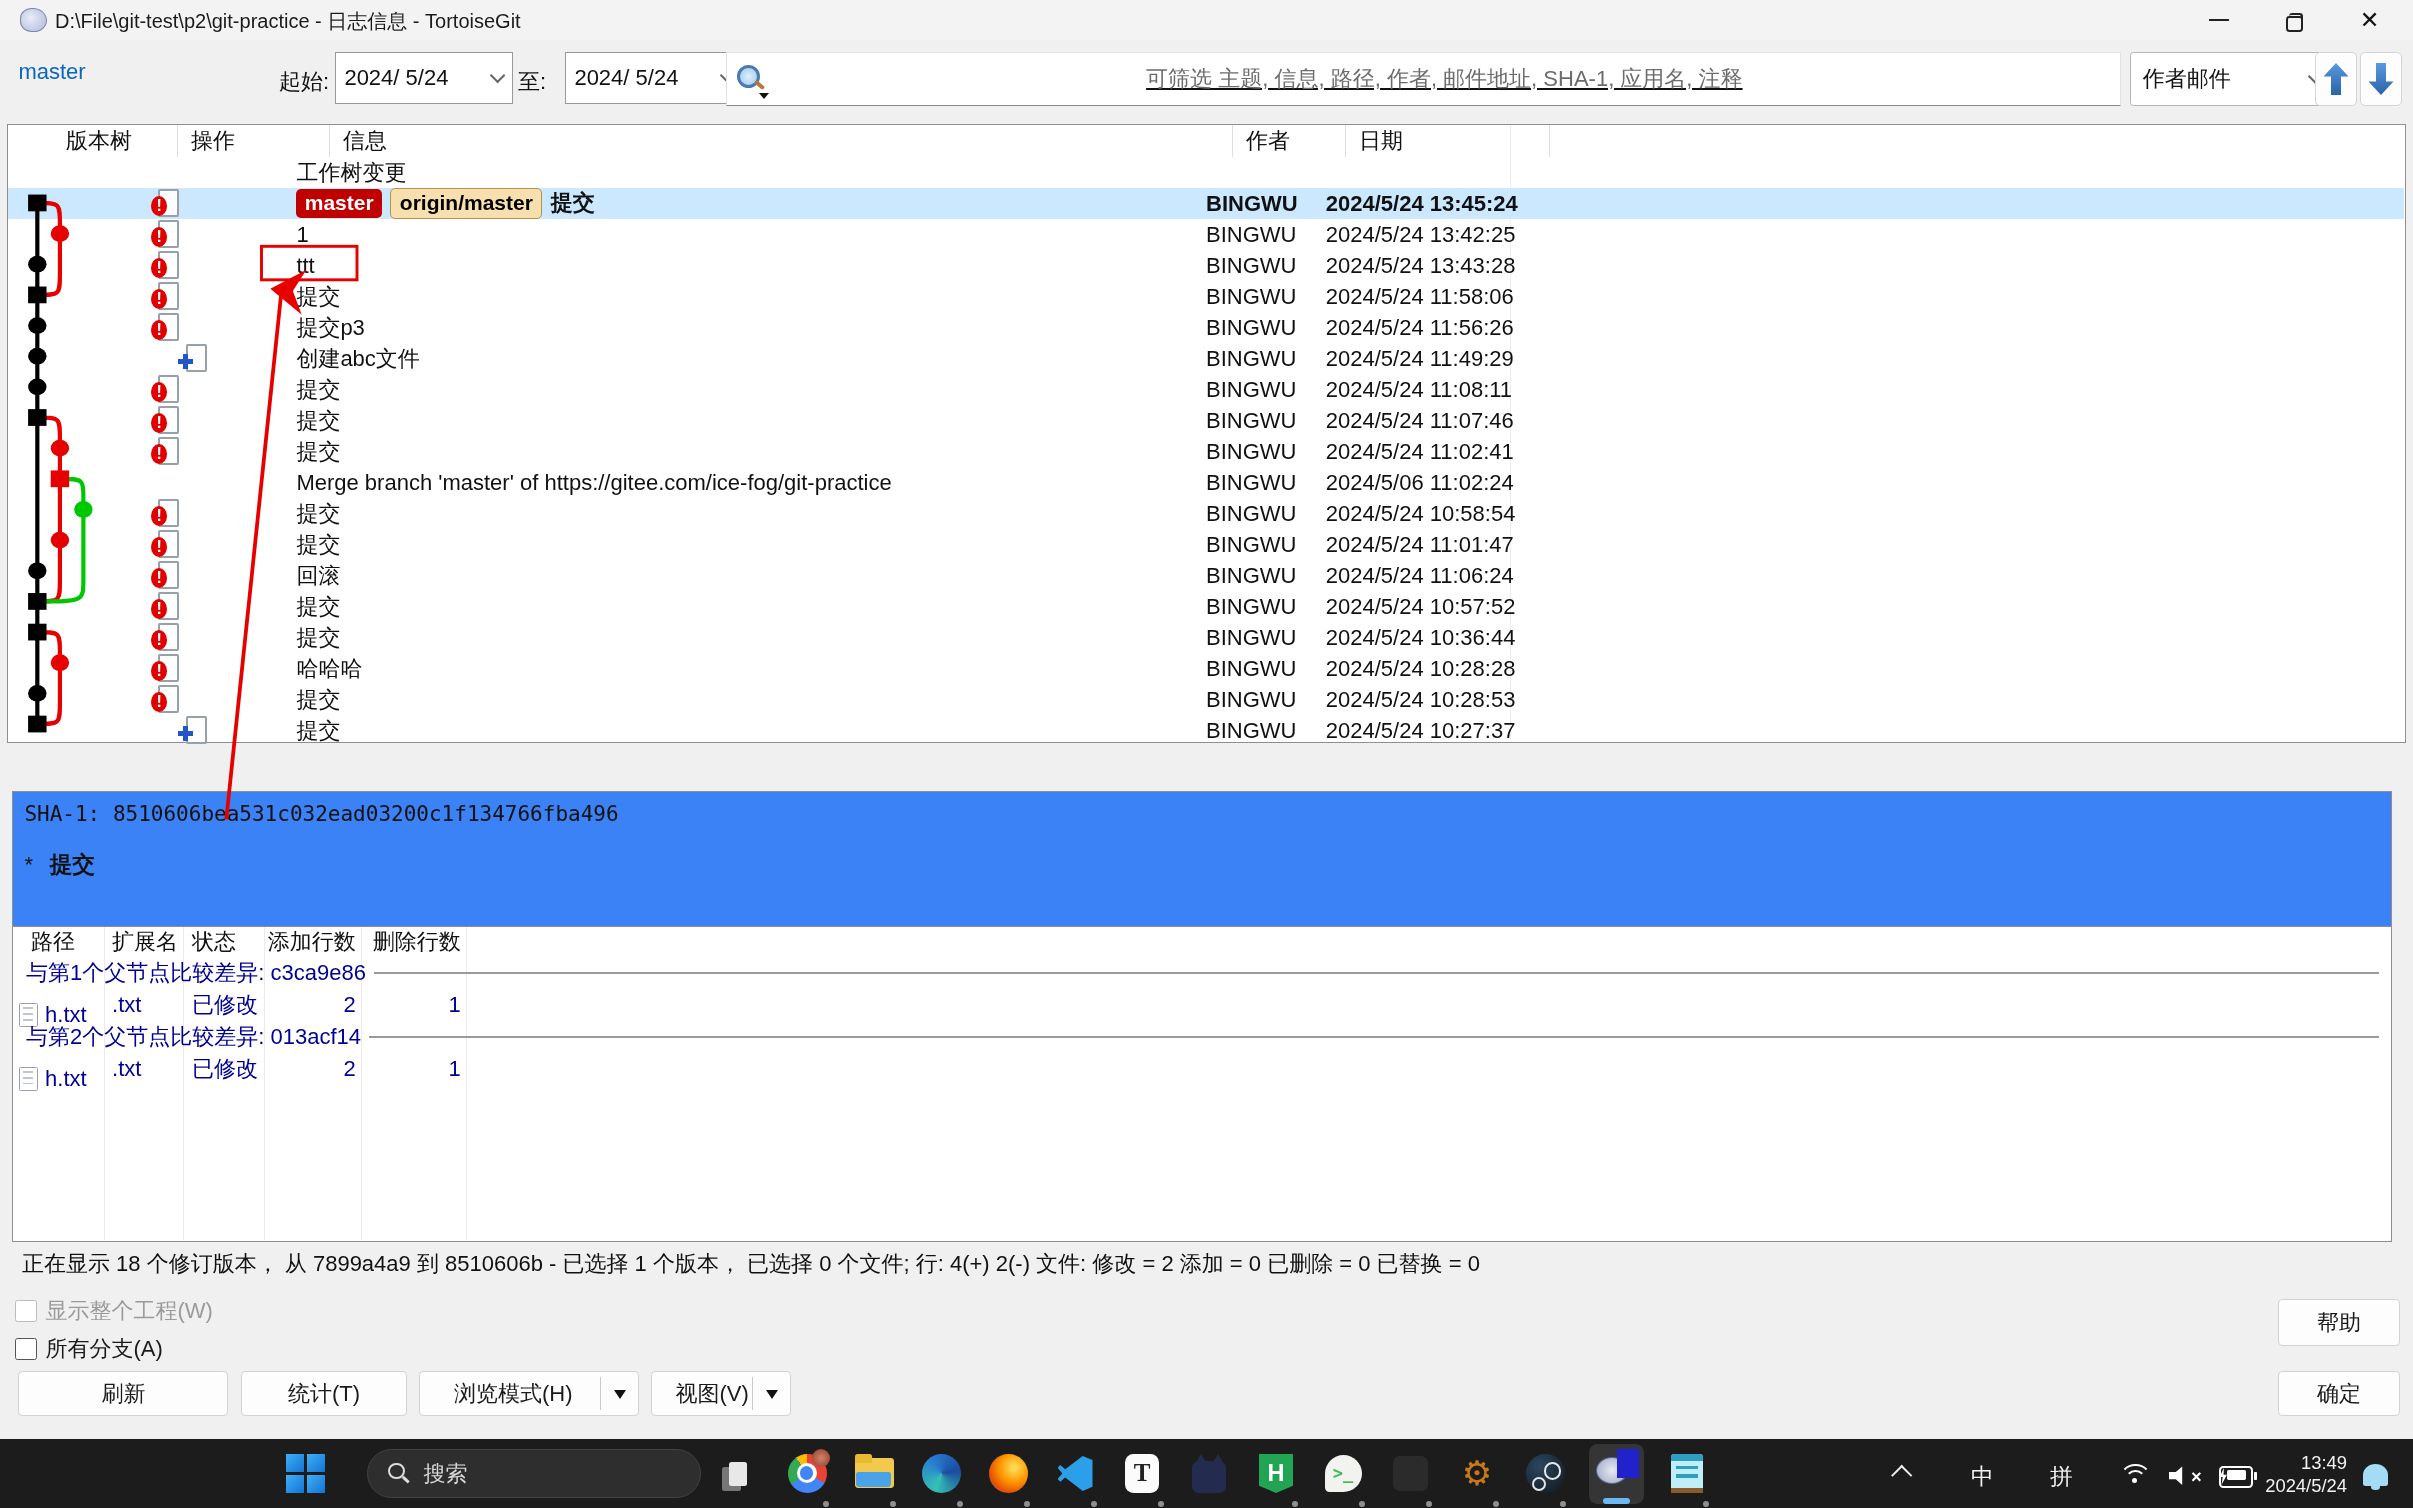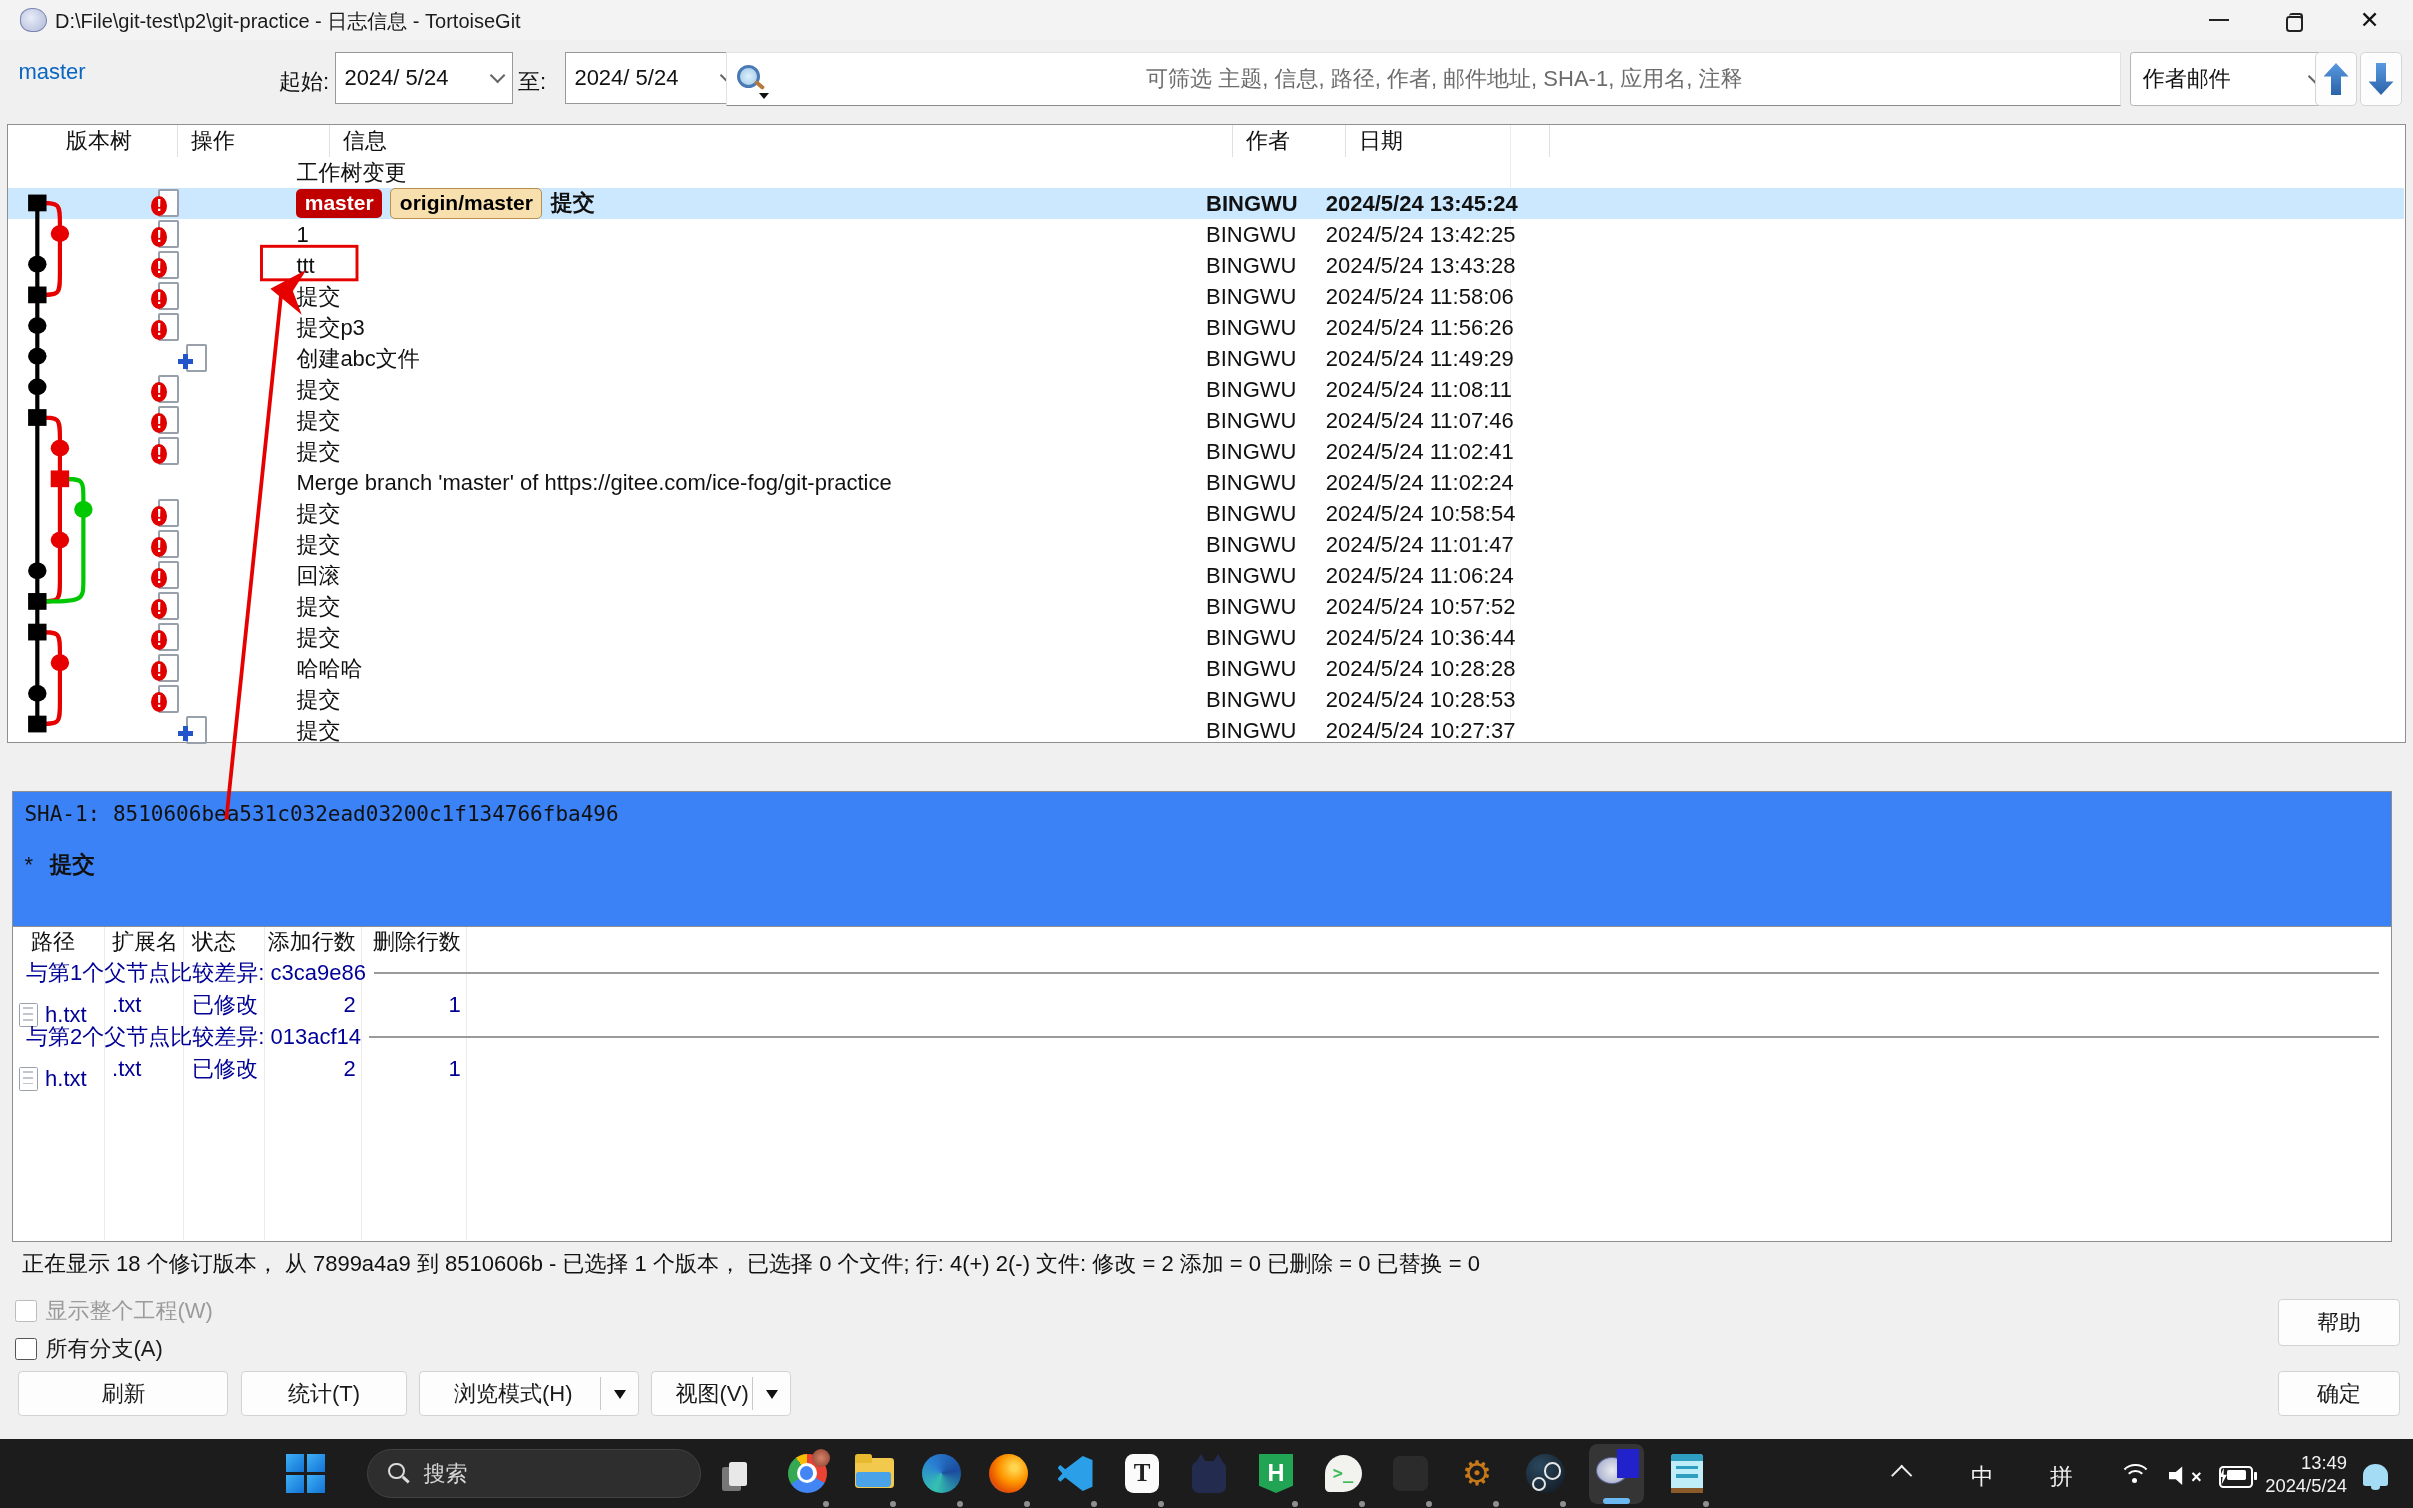--- a/index.html
+++ b/index.html
@@ -20,21 +20,21 @@
   .restore-ico i:first-child{width:11.7px;height:11.7px;left:3.4px;top:0;border-left:none;border-bottom:none;}
   .restore-ico i:last-child{width:12.6px;height:12.6px;left:0;top:3.4px;background:#f3f3f3;}
   #btn-close span{font-size:23.5px;color:#111;}
 
   
   #branch-link{left:18.4px;top:59px;color:#0a66c2;font-size:22px;}
   .tb-label{top:67px;font-size:22px;color:#111;}
   .datebox{top:52px;width:159px;height:50px;background:#fff;border:0.8px solid #999;display:flex;align-items:center;
     padding:0 8.4px;font-size:22px;justify-content:space-between;}
   .chev{width:9.2px;height:9.2px;border-right:2.1px solid #666;border-bottom:2.1px solid #666;transform:rotate(45deg);margin-top:-5px;}
-  #filter-wrap{left:726px;top:52px;width:1393px;height:52px;background:#fff;border:0.8px solid #e2e2e2;border-bottom:1.7px solid #8a8a8a;display:flex;}
+  #filter-wrap{left:726px;top:52px;width:1393px;height:52px;background:#fff;border:0.8px solid #e2e2e2;border-bottom:1.7px solid #8a8a8a;display:flex;text-decoration:underline;}
   .mag{position:relative;width:25px;height:25px;}
   .mag i{position:absolute;left:0;top:0;width:17px;height:17px;border:3.4px solid #4a7ab5;border-radius:50%;
     background:radial-gradient(circle,#dff0fb,#9cc6e8);}
   .mag b{position:absolute;left:17px;top:18.4px;width:11px;height:4.2px;background:#b5793a;transform:rotate(40deg);border-radius:1.7px;}
   #filter-mag{margin:11.7px 6.7px 0 10px;}
   #filter-mag .tri{position:absolute;left:22px;top:28.5px;width:0;height:0;border-left:5px solid transparent;border-right:5px solid transparent;border-top:6.7px solid #111;}
   #log-filter{flex:1;border:none;outline:none;font-size:22px;text-align:center;color:#111;background:transparent;font-family:inherit;}
   #log-filter::placeholder{color:#6c6c6c;}
   #filter-type{left:2130px;top:52px;width:178px;height:52px;background:#fff;border:0.8px solid #b5b5b5;border-radius:3.4px;
     display:flex;align-items:center;justify-content:space-between;padding:0 11.7px;font-size:22px;}
@@ -389,21 +389,21 @@
           <div class="cau">BINGWU</div>
           <div class="cdt">2024/5/24 11:02:41</div>
         </div>
         <div class="row">
           <div class="cg"></div>
           <div class="ca"></div>
           <div class="cm">
             <span>Merge branch 'master' of https://gitee.com/ice-fog/git-practice</span>
           </div>
           <div class="cau">BINGWU</div>
-          <div class="cdt">2024/5/24 11:02:24</div>
+          <div class="cdt">2024/5/06 11:02:24</div>
         </div>
         <div class="row">
           <div class="cg"></div>
           <div class="ca">
             <span class="fic act-mod">
               <span class="pg"></span>
               <span class="ov-mod">!</span>
             </span>
           </div>
           <div class="cm">

